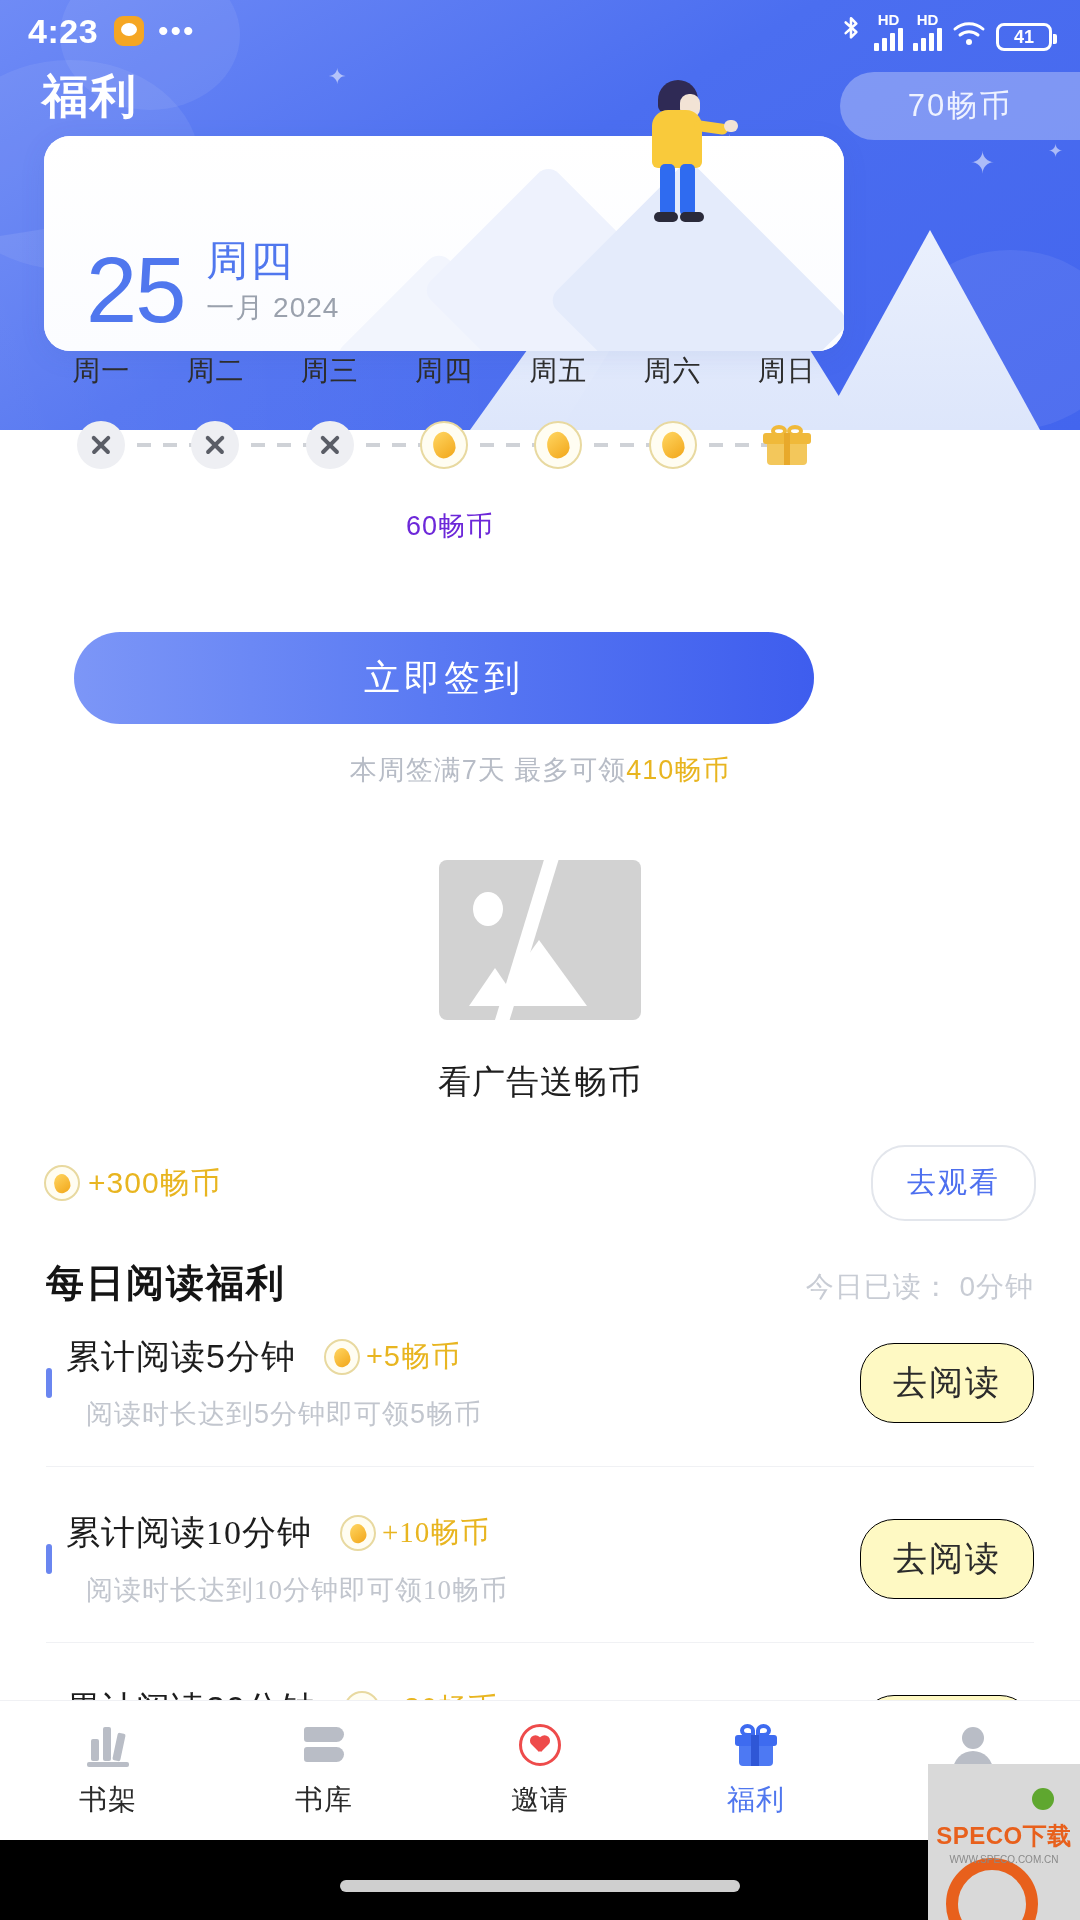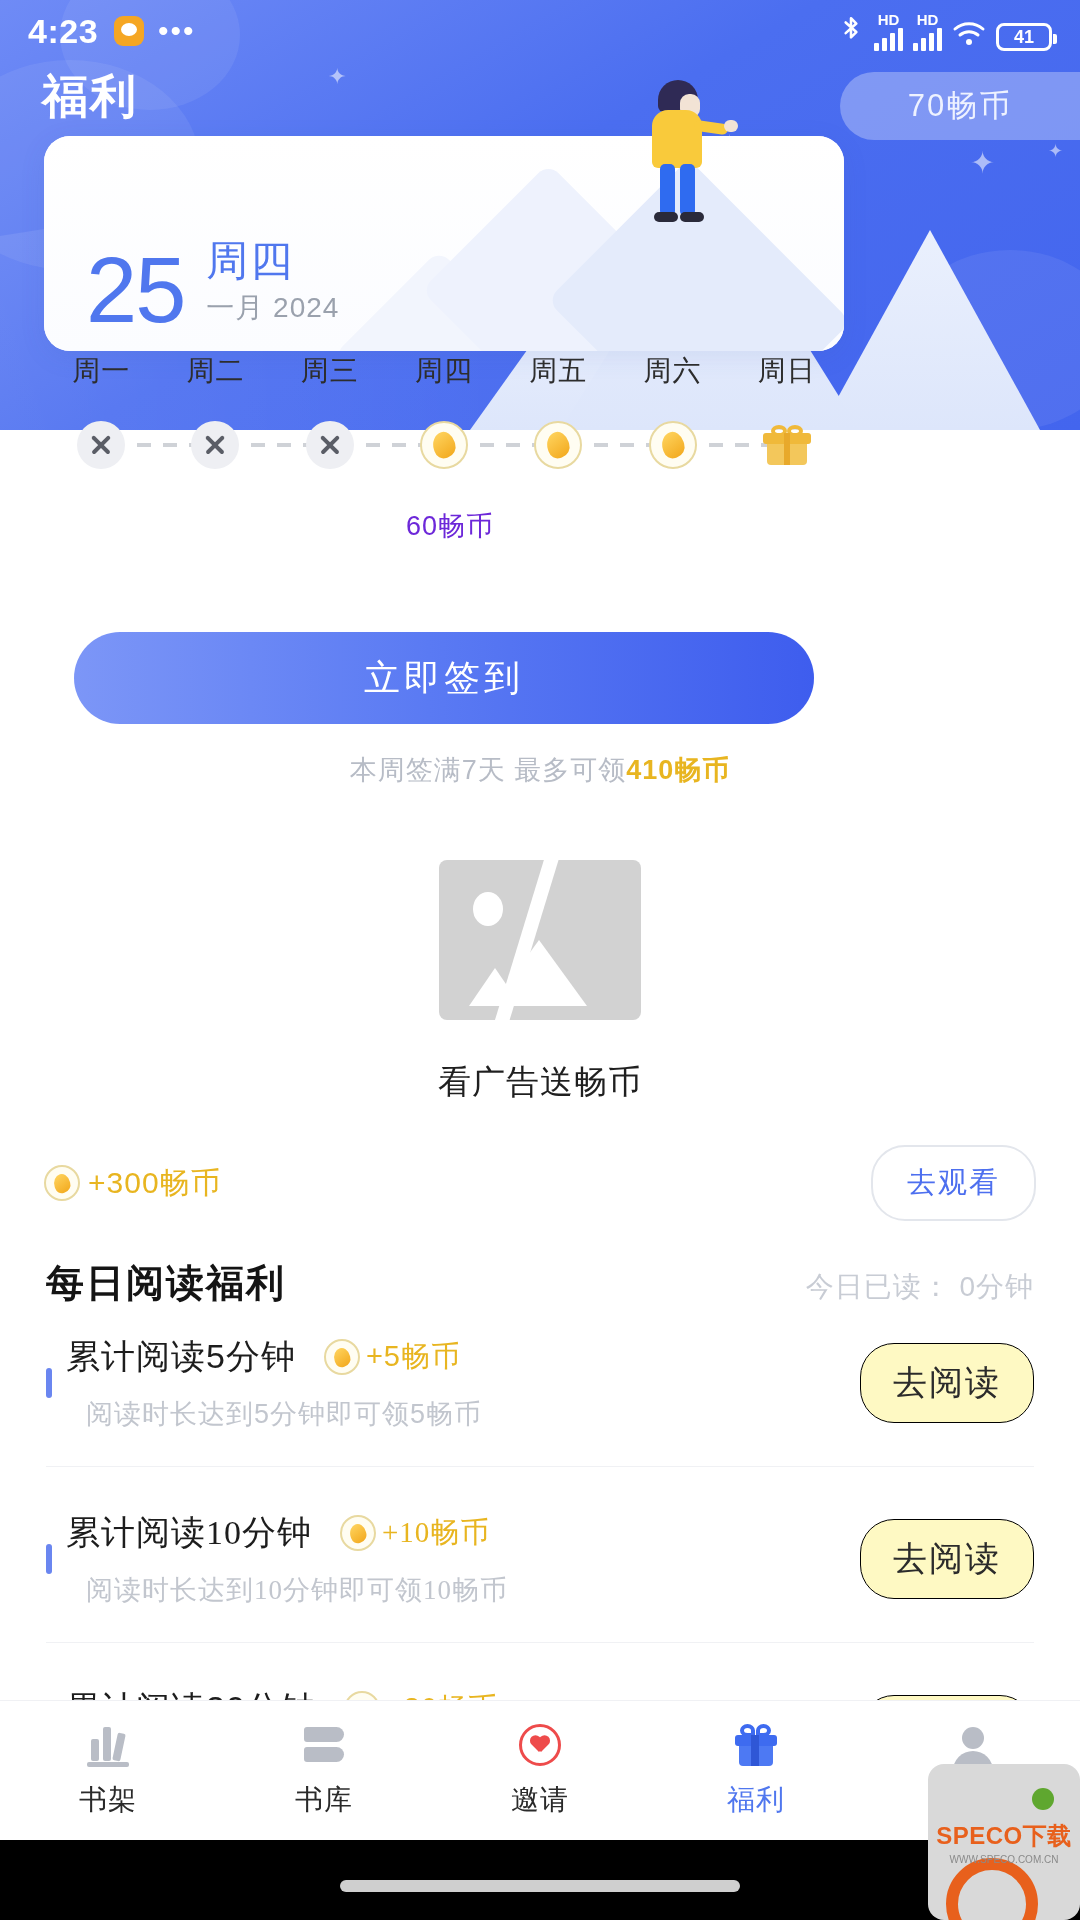--- a/index.html
+++ b/index.html
@@ -139,21 +139,21 @@
     position:absolute; left:74px; top:632px; width:740px; height:92px;
     border-radius:46px; border:none; cursor:pointer;
     background:linear-gradient(90deg,#7C96F7 0%,#5A7AF3 48%,#3E5DEE 100%);
     color:#fff; font-size:36px; letter-spacing:4px;
     font-family:inherit;
   }
   .signin-note{
     position:absolute; left:0; top:752px; width:1080px; text-align:center;
     font-size:27px; color:#b7bcc6; letter-spacing:1px;
   }
-  .signin-note b{ color:#E8B520; font-weight:700;margin-top:20px; }
+  .signin-note b{ color:#E8B520; font-weight:400;margin-top:20px; }
 
   
   .promos{ position:absolute; left:0; top:860px; width:1080px; display:flex; }
   .promo{ flex:1; padding:0 44px; }
   .ph-img{
     width:202px; height:160px; margin:0 auto; background:#d2d2d2;
     border-radius:8px; position:relative; overflow:hidden;
   }
   .ph-sun{position:absolute;left:34px;top:32px;width:30px;height:34px;background:#fff;border-radius:50%;}
   .ph-mt{position:absolute;left:52px;bottom:14px;width:0;height:0;
@@ -231,21 +231,21 @@
   .ic-gift .g-br{position:absolute;left:25px;top:1px;width:15px;height:13px;border:4px solid #3E6BF0;border-radius:50% 50% 50% 0;}
   
   .ic-me .m-head{position:absolute;left:15px;top:4px;width:22px;height:22px;border-radius:50%;background:#b9bdc6;}
   .ic-me .m-body{position:absolute;left:6px;top:28px;width:40px;height:20px;border-radius:20px 20px 0 0;background:#b9bdc6;}
 
   
   .gesture-area{ position:absolute; left:0; bottom:0; width:1080px; height:80px; background:#000; z-index:70;}
   .gesture-bar{ position:absolute; left:50%; transform:translateX(-50%); bottom:28px;
                 width:400px; height:12px; border-radius:6px; background:#cfcfcf;}
   .wm{ position:absolute; right:0; bottom:0; width:152px; height:156px; background:#d9d9d9; z-index:80;
-       display:flex; flex-direction:column; align-items:center; justify-content:center; overflow:hidden;border-radius:16px;}
+       display:flex; flex-direction:column; align-items:center; justify-content:center; overflow:hidden;}
   .wm-c{ position:absolute; left:18px; bottom:-30px; width:92px;height:92px;border-radius:50%;
          border:12px solid #E8601C; }
   .wm-dot{ position:absolute; right:26px; top:24px; width:22px;height:22px;border-radius:50%;background:#5FA72F;}
   .wm-txt{ position:relative; z-index:2; font-size:24px; font-weight:700; color:#E8601C; letter-spacing:.5px;}
   .wm-sub{ position:relative; z-index:2; font-size:10px; color:#8a8a8a; margin-top:2px;}
 </style>
 </head>
 <body>
 
 <div class="hero">

